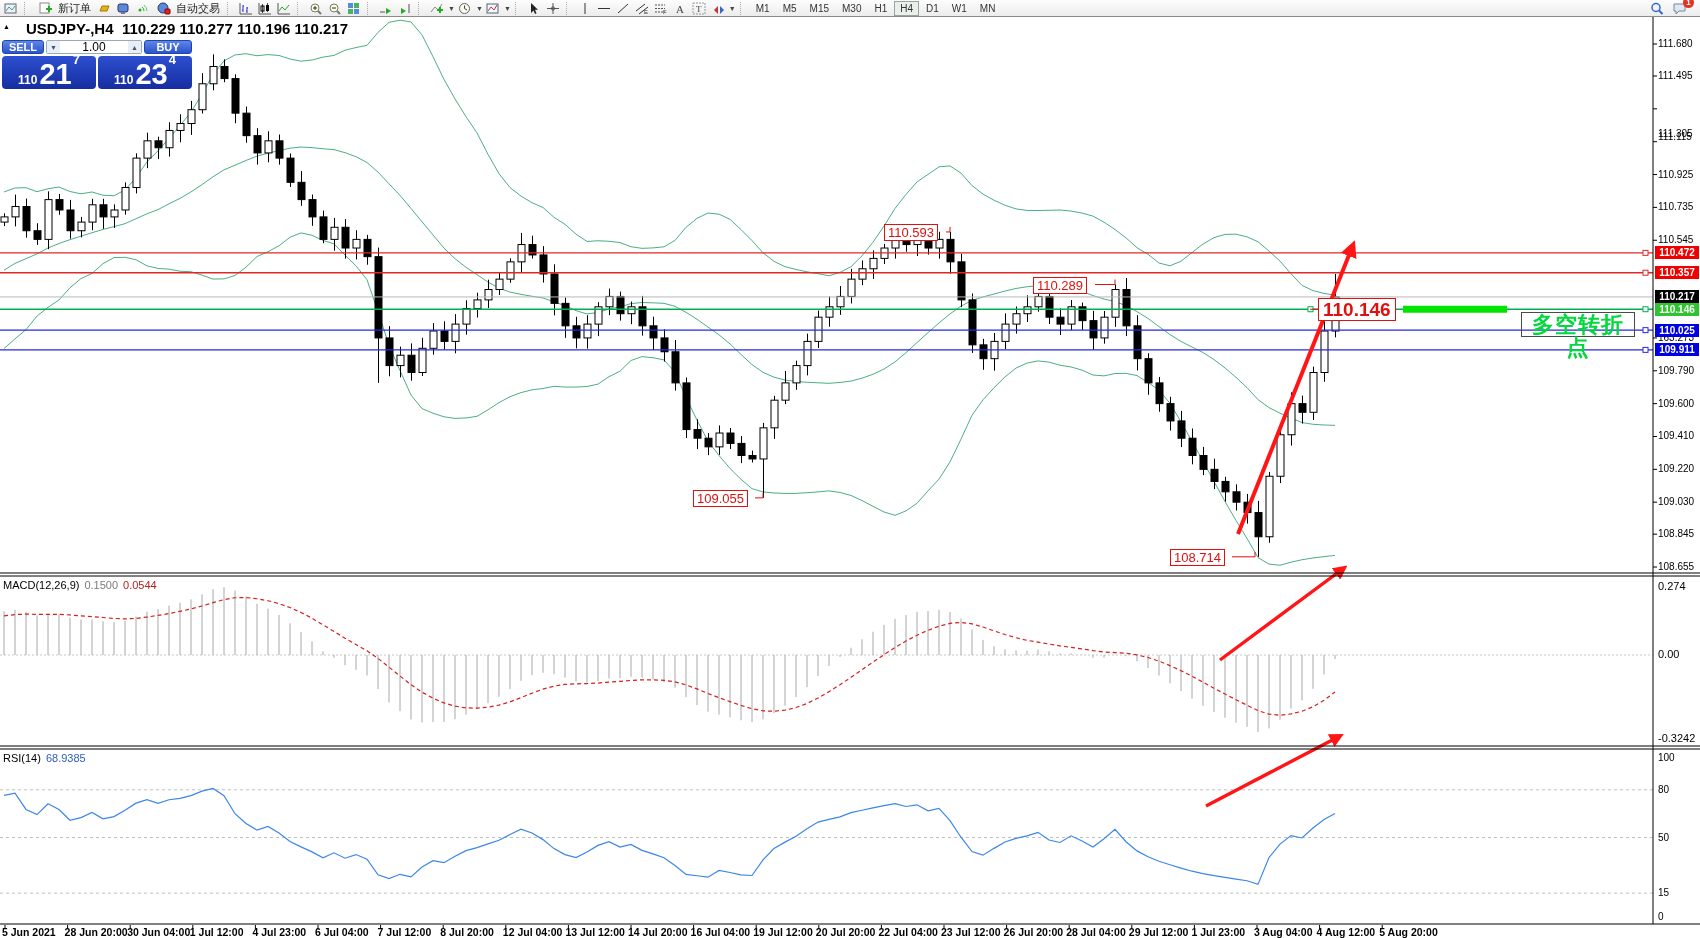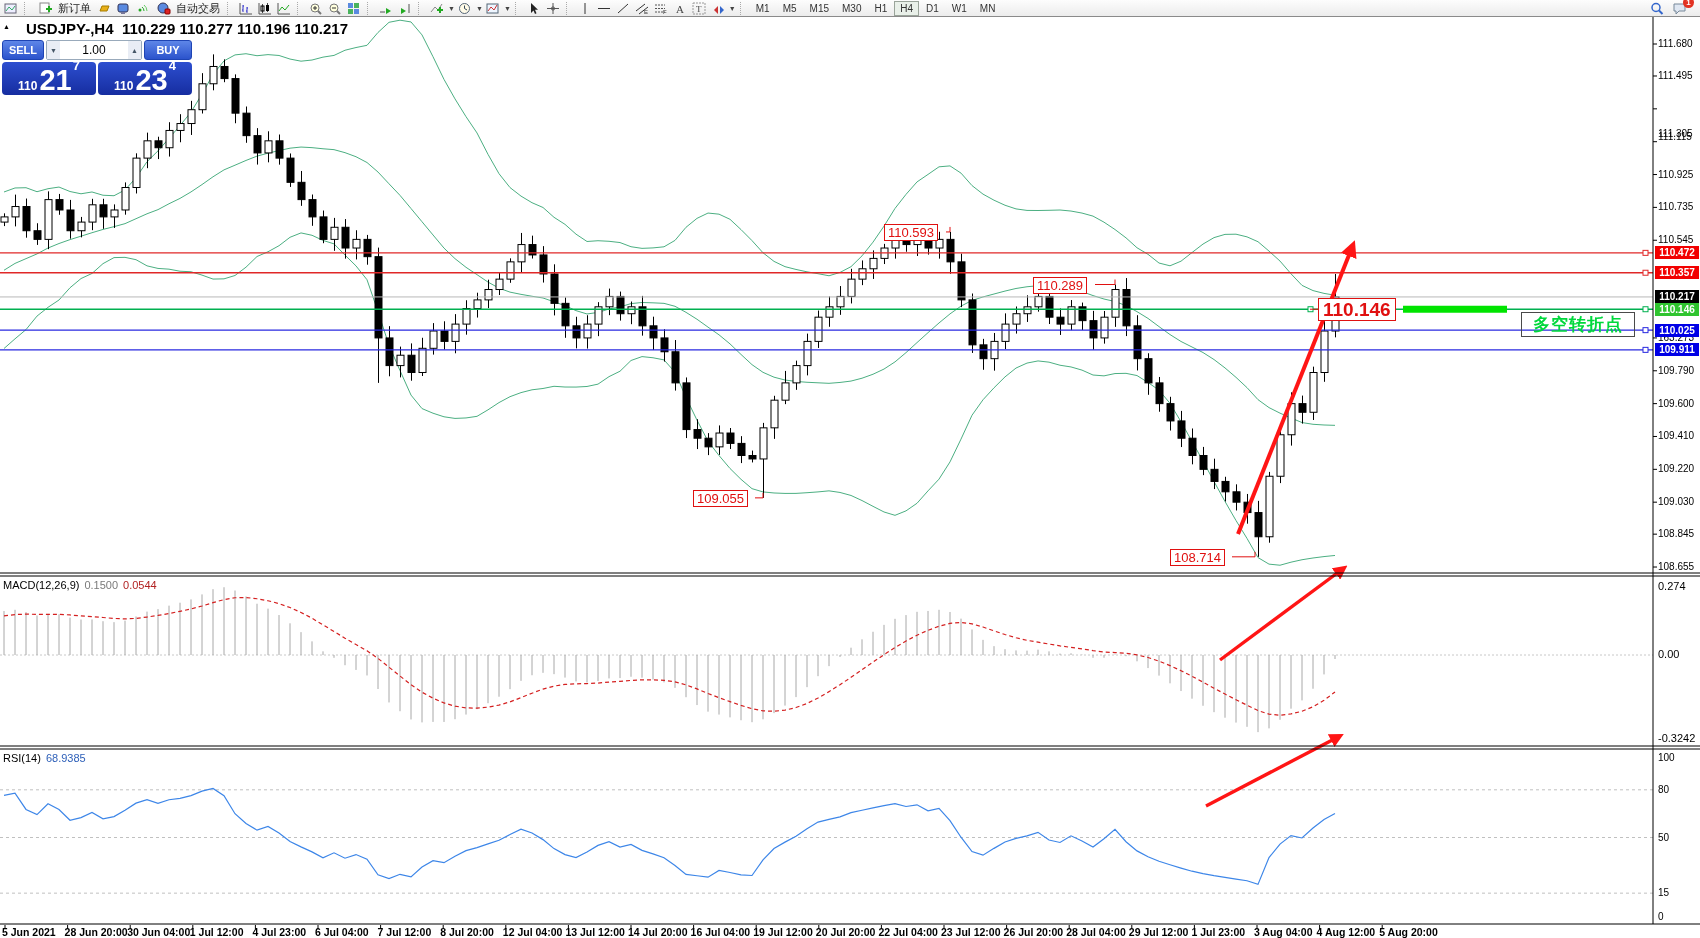--- a/index.html
+++ b/index.html
@@ -17,21 +17,21 @@
   #tb-right{margin-left:auto;display:flex;align-items:center;gap:4px;padding-right:10px;}
   #chat-badge{position:absolute;right:-6px;top:-4px;width:11px;height:11px;border-radius:50%;background:#e23222;color:#fff;
     font-size:8px;font-weight:bold;text-align:center;line-height:11px;}
 
   
   #chart-header{position:absolute;left:26px;top:20px;font-size:15px;font-weight:bold;color:#000;z-index:30;}
   #symbol-arrow{position:absolute;left:3px;top:23px;font-size:7px;color:#000;z-index:30;}
 
   
   #ocp{position:absolute;left:2px;top:40px;width:190px;z-index:35;}
-  #ocp .row1{display:flex;gap:2px;height:20px;}
+  #ocp .row1{display:flex;gap:2px;height:14px;}
   .ocp-btn{border:1px solid #1e44b4;border-radius:3px;background:linear-gradient(#5e86e8,#2b53cc);color:#fff;
     font-size:11px;font-weight:bold;display:flex;align-items:center;justify-content:center;}
   #sell-btn{width:40px;} #buy-btn{width:46px;}
   #vol-wrap{display:flex;flex:1;border:1px solid #9ab;background:#fff;border-radius:2px;}
   #vol-input{flex:1;width:40px;border:0;outline:0;font-size:12px;text-align:center;font-family:"Liberation Sans",sans-serif;}
   .spin{width:13px;background:#e9edf5;color:#456;font-size:7px;display:flex;align-items:center;justify-content:center;}
   #ocp .row2{display:flex;gap:2px;margin-top:2px;height:33px;}
   .bigpx{flex:1;border-radius:4px;background:linear-gradient(#2d4fd0,#162da0);color:#fff;display:flex;align-items:flex-end;
     justify-content:center;padding-bottom:2px;}
   .bigpx .sm{font-size:12px;font-weight:bold;margin-right:2px;line-height:14px;}
@@ -41,21 +41,21 @@
   
   #chart-svg{position:absolute;left:0;top:0;z-index:10;}
   #overlay{position:absolute;left:0;top:0;width:1700px;height:938px;z-index:20;pointer-events:none;}
   .ytick{position:absolute;left:1658px;font-size:10px;color:#000;white-space:nowrap;}
   .badge{position:absolute;left:1655px;width:44px;height:13px;font-size:10px;font-weight:bold;color:#fff;text-align:center;line-height:13px;}
   .tlabel{position:absolute;top:926px;font-size:10.5px;font-weight:bold;color:#000;white-space:nowrap;}
   .plabel{position:absolute;border:1px solid #e01010;color:#e01010;background:#fff;font-size:13px;line-height:15px;
     padding:0 3px;white-space:nowrap;}
   .plabel.big{font-size:19px;line-height:21px;font-weight:bold;padding:0 4px;}
   #annotation-box{position:absolute;left:1521px;top:312px;width:112px;height:23px;border:1px solid #4a4a4a;
-    color:#00d83c;font-size:17px;font-weight:bold;text-align:center;line-height:23px;letter-spacing:1px;z-index:25;}
+    color:#00d83c;font-size:22px;font-weight:bold;text-align:center;line-height:23px;letter-spacing:1px;z-index:25;}
   .ind-label{position:absolute;font-size:11px;color:#000;white-space:nowrap;}
   .ind-val1{color:#7a7a7a;margin-left:5px;} .ind-val2{color:#b22222;margin-left:5px;}
   .ind-scale{position:absolute;left:1658px;font-size:11px;color:#000;}
 </style>
 </head>
 <body>
 
 <div id="app">
 
   <div id="toolbar">

